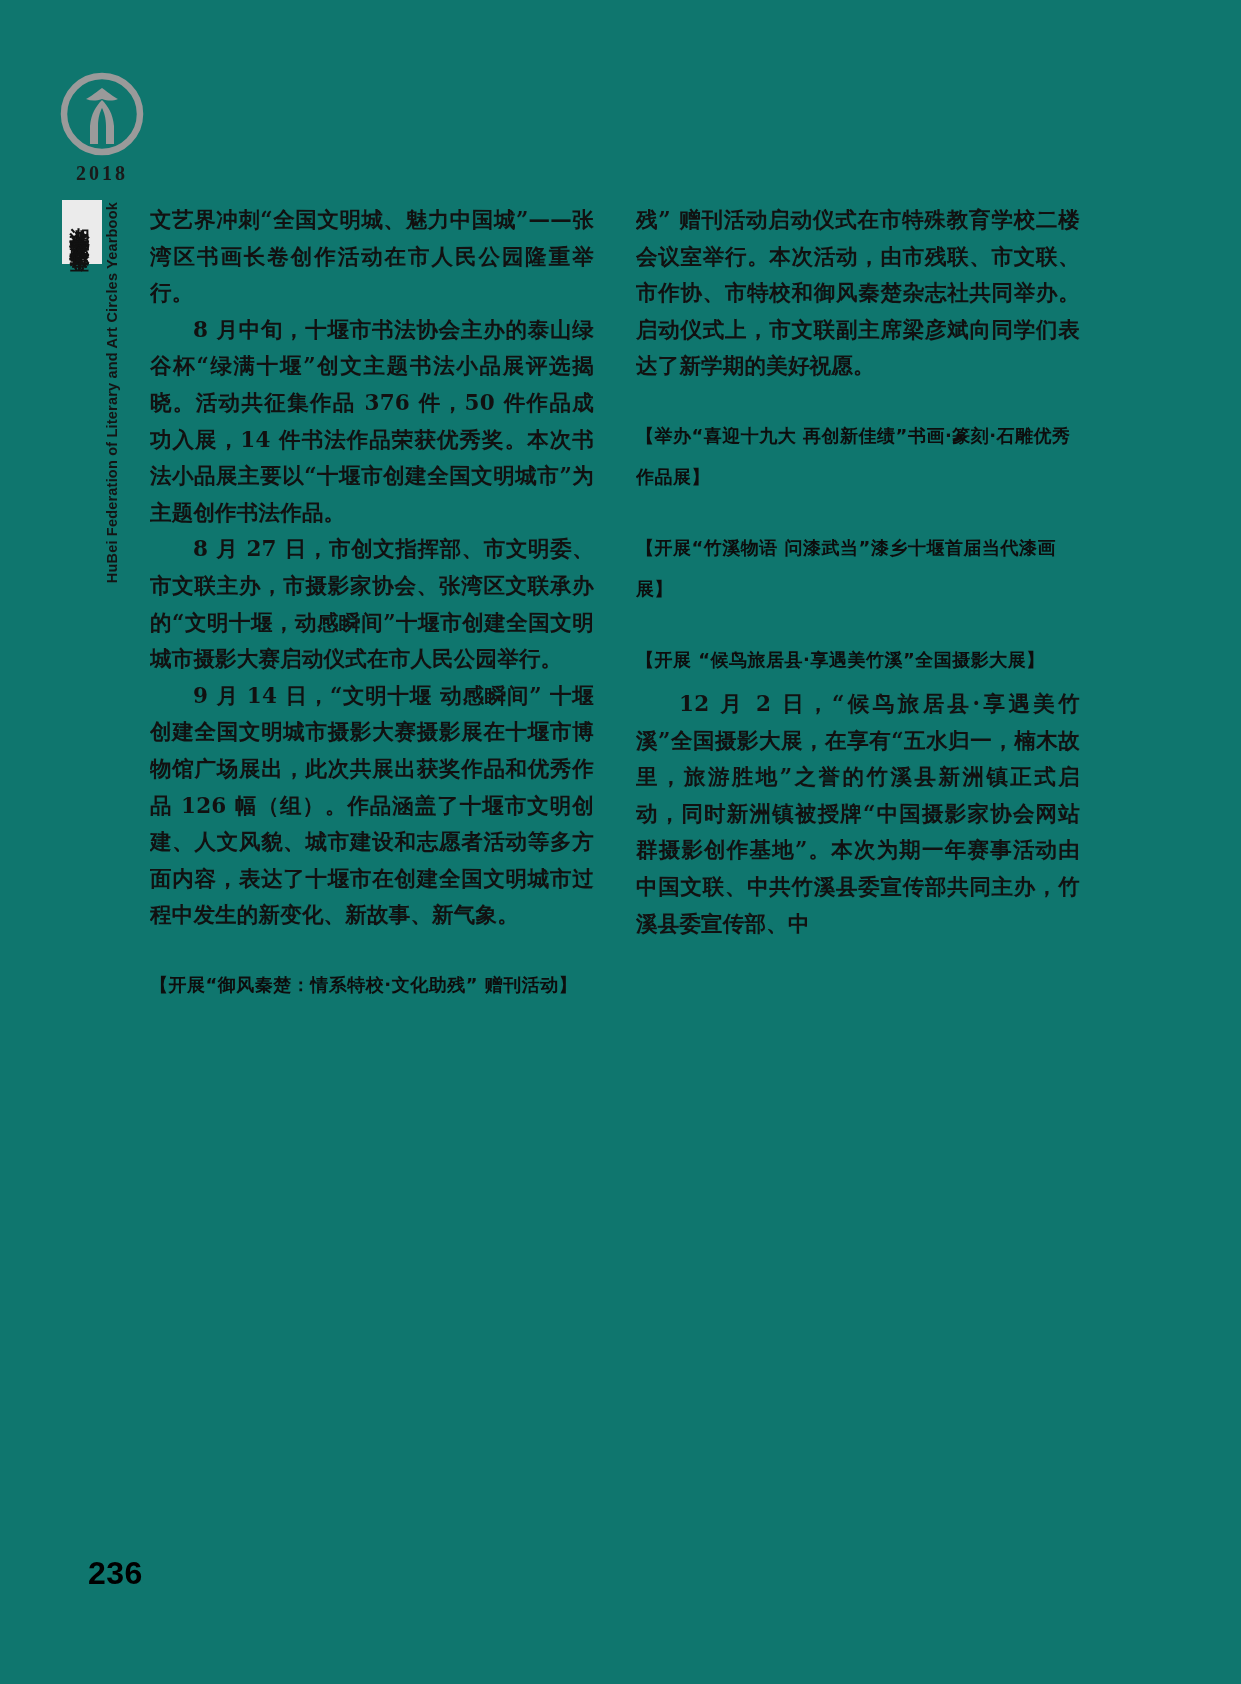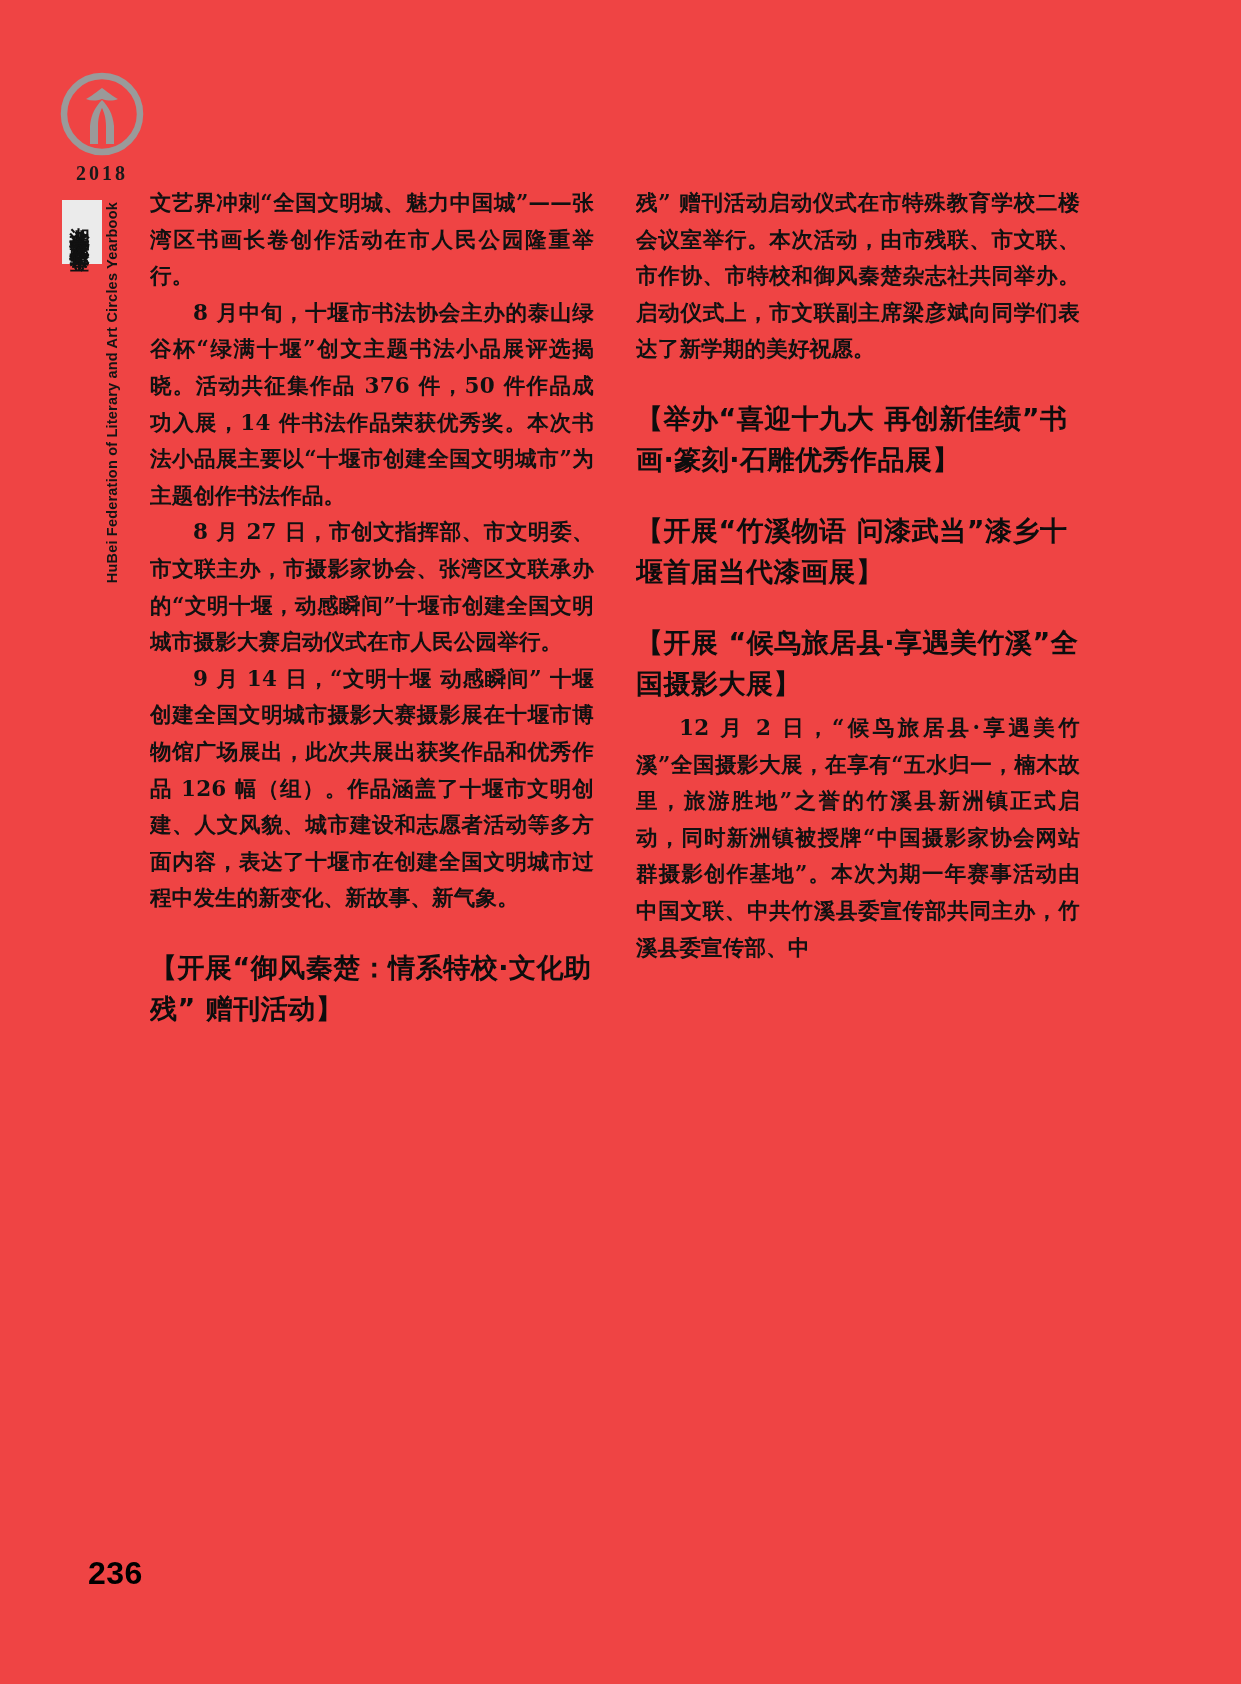--- a/index.html
+++ b/index.html
@@ -12,21 +12,21 @@
     position: relative;
     font-family: "Liberation Serif", "DejaVu Serif", serif;
     color: #000;
     overflow: hidden;
   }
 
   
   #page {
     position: absolute;
     inset: 0;
-    background: #ef4444;
+    background: #0f766e;
     padding-left: 48px;
   }
 
   
   #left-rail {
     position: absolute;
     left: 52px; top: 72px;
     width: 100px;
     height: 1440px;
   }
@@ -124,27 +124,27 @@
     font-weight: 700;
     font-size: 21.5px;
     line-height: 36.6px;
     text-align: justify;
     text-justify: inter-character;
     text-indent: 2em;
     letter-spacing: 0.2px;
     color: #111;
     word-break: break-all;
   }
-  p.body.cont { text-indent: 0; }
+  p.body.cont { text-indent: 0; margin-top: 17px; }
 
   h2.sect {
     margin: 30px 0 6px 0;
     font-family: "DejaVu Sans", sans-serif;
     font-weight: 700;
-    font-size: 27px;
+    font-size: 18px;
     line-height: 41px;
     letter-spacing: 0.5px;
     color: #0d0d0d;
     text-align: left;
     word-break: break-all;
   }
 </style>
 </head>
 <body>
 

